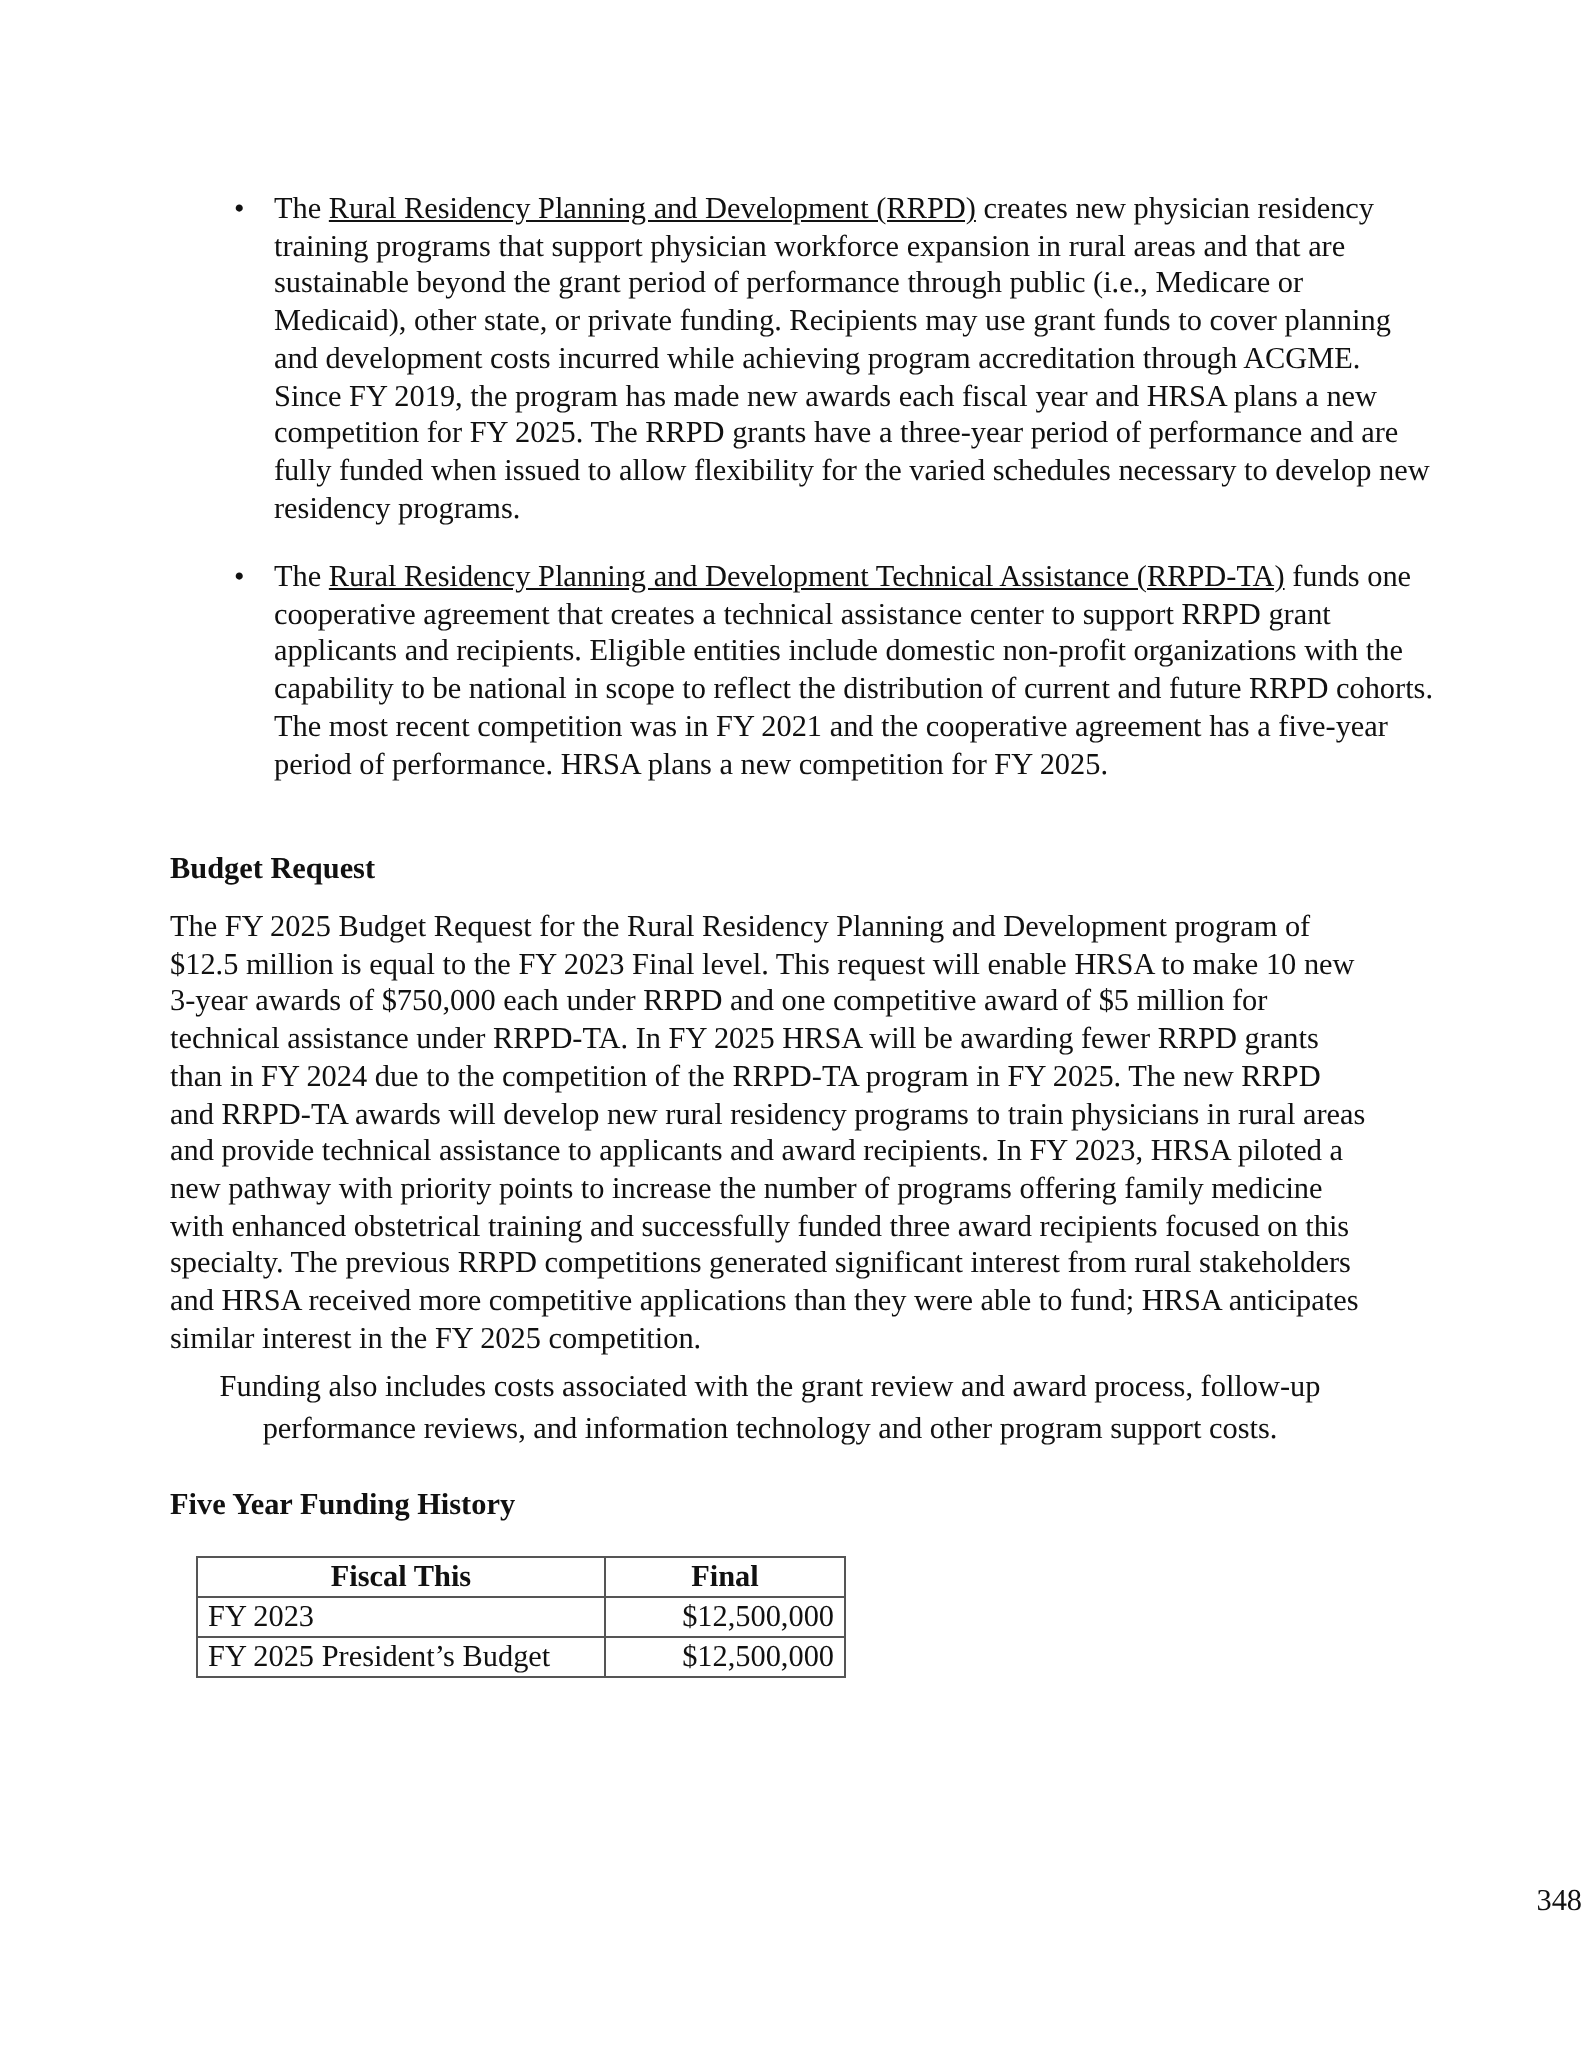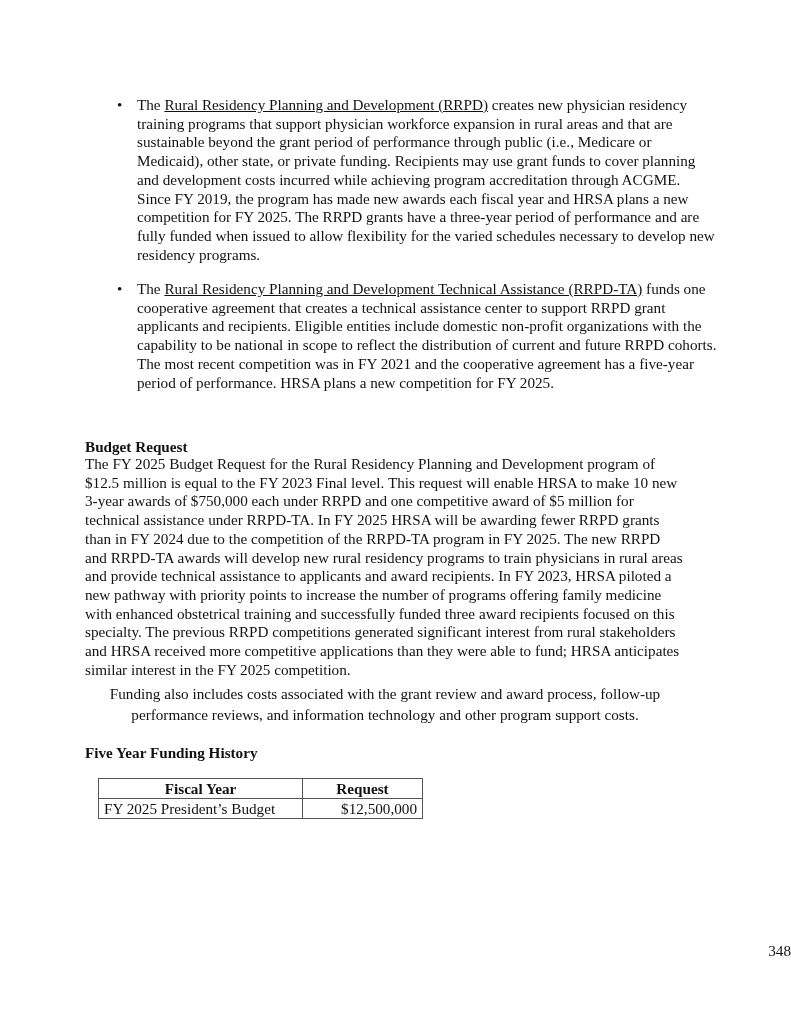--- a/index.html
+++ b/index.html
@@ -28,40 +28,44 @@
   <div class="bullet-item" style="top:96px;">
     <span class="bullet-dot">•</span>
     <div class="bullet-text"><span>The </span><span class="u">Rural Residency Planning and Development (RRPD)</span><span> creates new physician residency training programs that support physician workforce expansion in rural areas and that are sustainable beyond the grant period of performance through public (i.e., Medicare or Medicaid), other state, or private funding. Recipients may use grant funds to cover planning and development costs incurred while achieving program accreditation through ACGME. Since FY 2019, the program has made new awards each fiscal year and HRSA plans a new competition for FY 2025. The RRPD grants have a three-year period of performance and are fully funded when issued to allow flexibility for the varied schedules necessary to develop new residency programs.</span></div>
   </div>
 
   <div class="bullet-item" style="top:280px;">
     <span class="bullet-dot">•</span>
     <div class="bullet-text"><span>The </span><span class="u">Rural Residency Planning and Development Technical Assistance (RRPD-TA)</span><span> funds one cooperative agreement that creates a technical assistance center to support RRPD grant applicants and recipients. Eligible entities include domestic non-profit organizations with the capability to be national in scope to reflect the distribution of current and future RRPD cohorts. The most recent competition was in FY 2021 and the cooperative agreement has a five-year period of performance. HRSA plans a new competition for FY 2025.</span></div>
   </div>
 
-  <div class="heading" style="top:438px;">Budget Request</div>
+  <div class="heading" style="top:426px;">Budget Request</div>
 
   <div class="para" style="top:455px;">The FY 2025 Budget Request for the Rural Residency Planning and Development program of $12.5 million is equal to the FY 2023 Final level. This request will enable HRSA to make 10 new 3-year awards of $750,000 each under RRPD and one competitive award of $5 million for technical assistance under RRPD-TA. In FY 2025 HRSA will be awarding fewer RRPD grants than in FY 2024 due to the competition of the RRPD-TA program in FY 2025. The new RRPD and RRPD-TA awards will develop new rural residency programs to train physicians in rural areas and provide technical assistance to applicants and award recipients. In FY 2023, HRSA piloted a new pathway with priority points to increase the number of programs offering family medicine with enhanced obstetrical training and successfully funded three award recipients focused on this specialty. The previous RRPD competitions generated significant interest from rural stakeholders and HRSA received more competitive applications than they were able to fund; HRSA anticipates similar interest in the FY 2025 competition.</div>
 
   <div class="para" style="top:683px; line-height:21px;text-align:center;">Funding also includes costs associated with the grant review and award process, follow-up performance reviews, and information technology and other program support costs.</div>
 
   <div class="heading" style="top:744px;">Five Year Funding History</div>
 
   <table class="funding">
     <colgroup>
         <col class="c1">
         <col class="c2">
       </colgroup>
     <thead>
       <tr>
-        <th>Fiscal Year</th>
-        <th>Request</th>
+        <th>Fiscal This</th>
+        <th>Final</th>
       </tr>
     </thead>
     <tbody>
+      <tr>
+        <td>FY 2023</td>
+        <td class="amt">$12,500,000</td>
+      </tr>
       <tr>
         <td>FY 2025 President’s Budget</td>
         <td class="amt">$12,500,000</td>
       </tr>
     </tbody>
   </table>
 
   <div class="page-num">348</div>
 </div>
 

